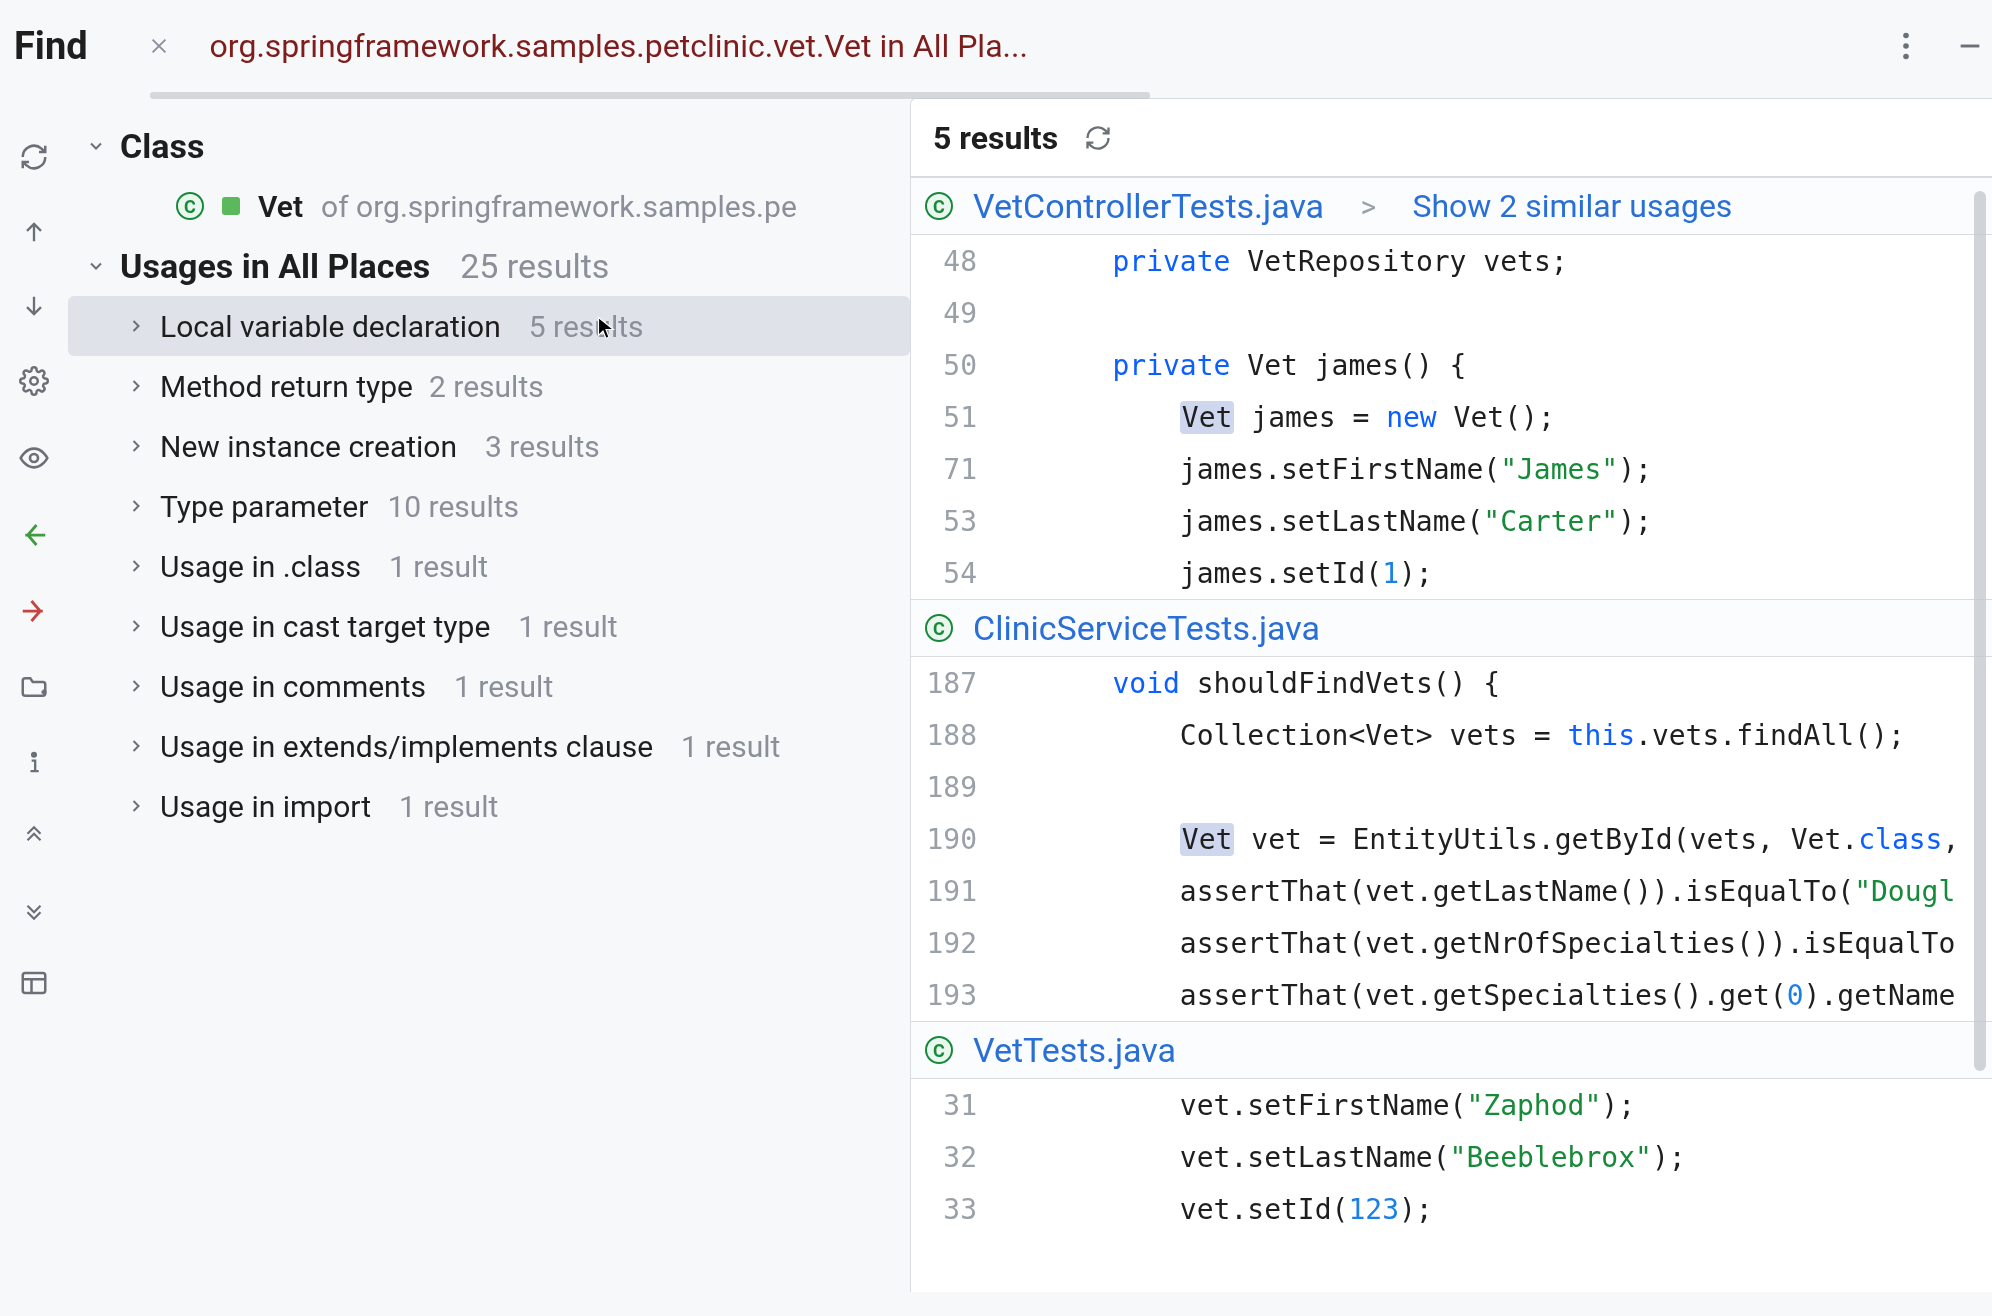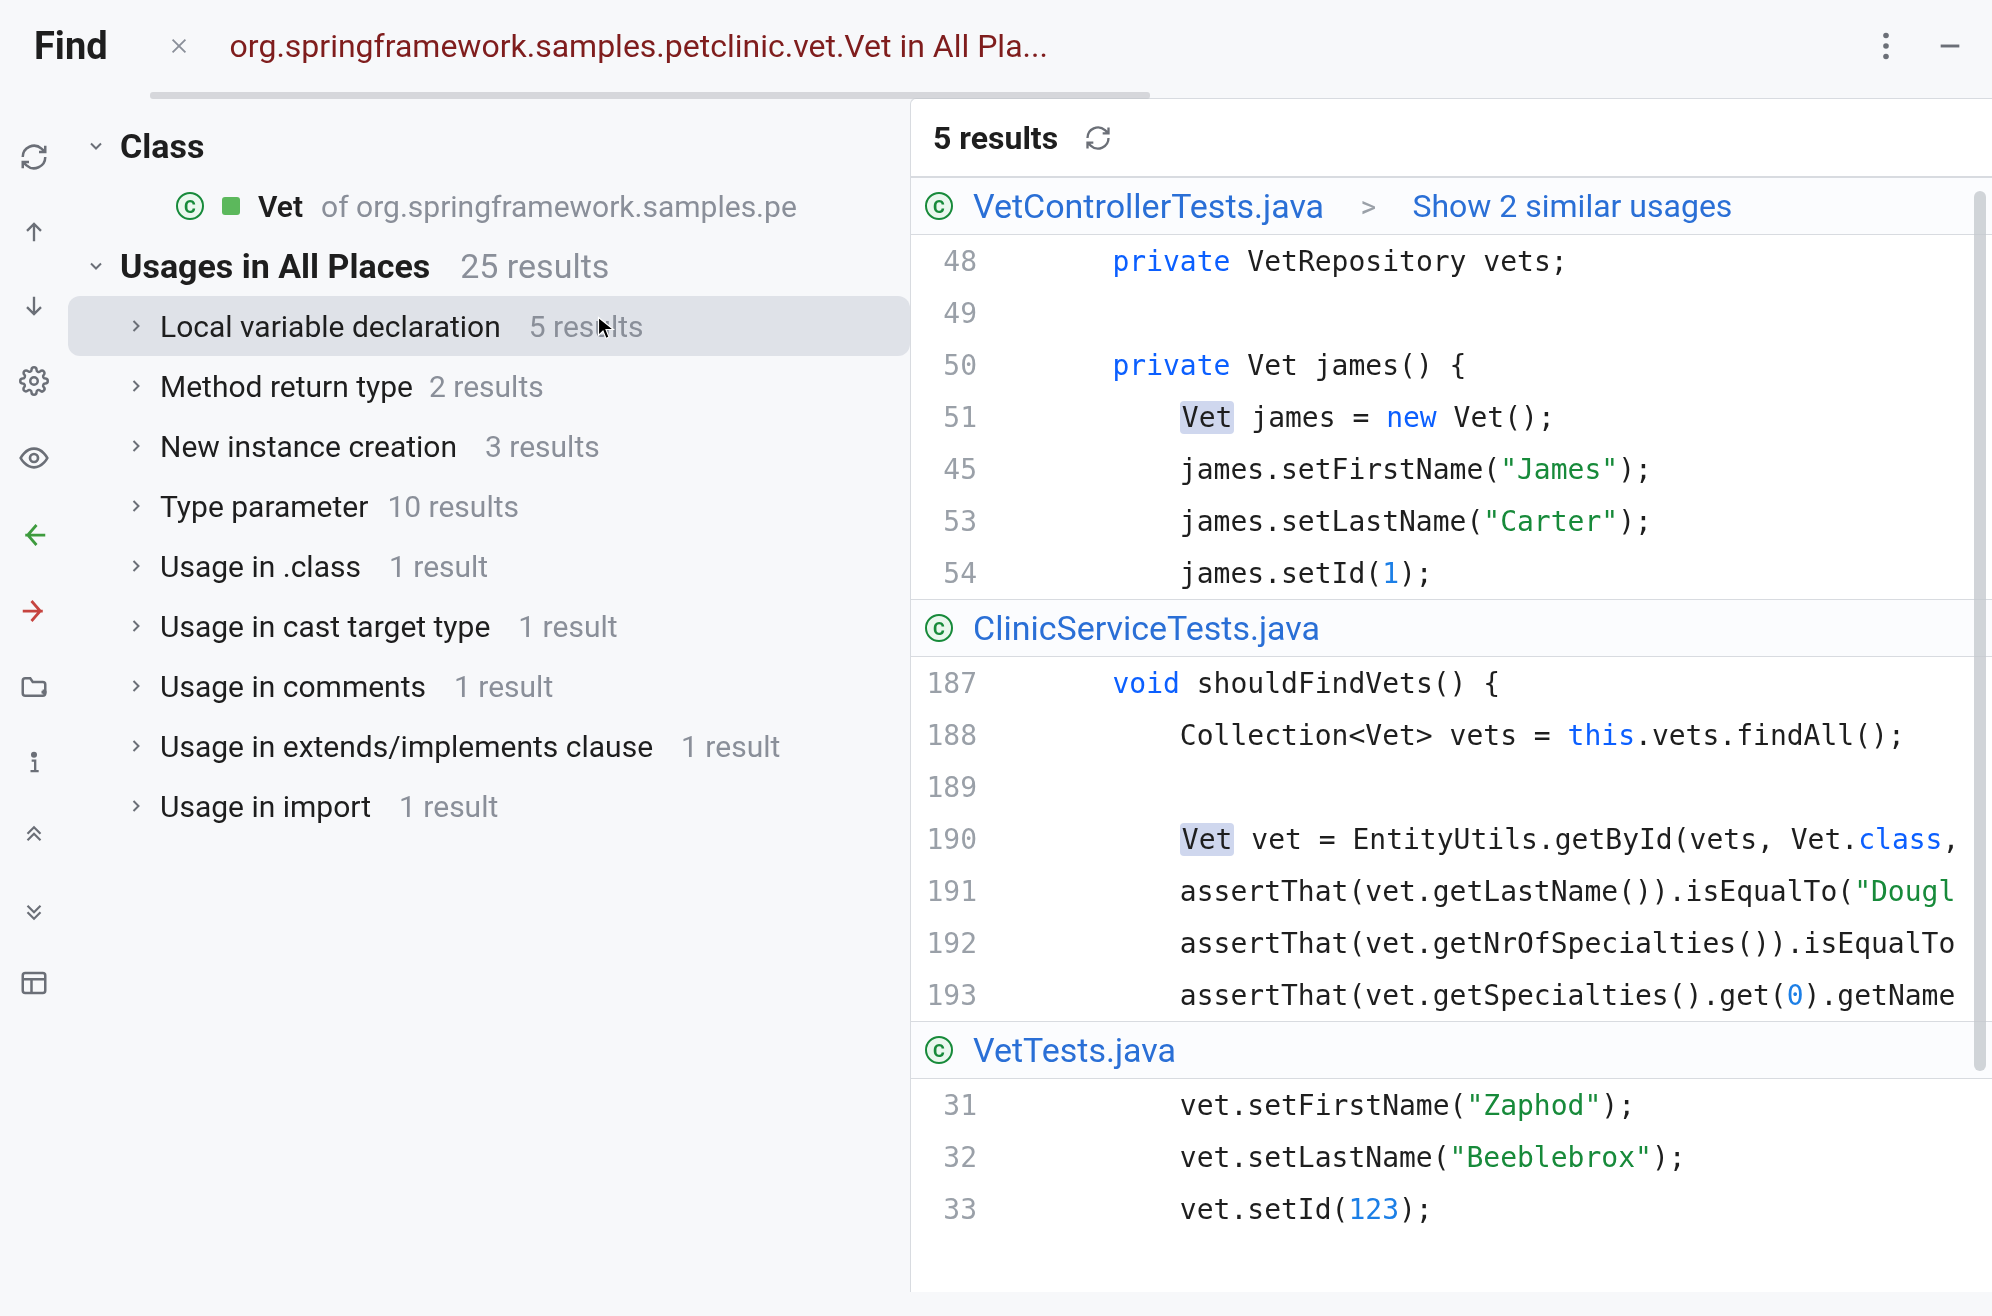--- a/index.html
+++ b/index.html
@@ -17,42 +17,42 @@
     --string: #178a3a;
     --num: #1c7fe6;
     --scroll-track: #efeff1;
     --scroll-thumb: #c6c9ce;
   }
   * { box-sizing: border-box; }
   html,body { margin:0; padding:0; background:var(--bg); font-family: -apple-system, BlinkMacSystemFont, "Segoe UI", Roboto, sans-serif; color:var(--text); }
   body { width:1992px; height:1316px; overflow:hidden; position:relative; }
 
   
-  .titlebar { height:92px; display:flex; align-items:center; padding:0 24px; background:var(--bg); border-bottom:none; position:relative; }
+  .titlebar { height:92px; display:flex; align-items:center; padding:0 4px; background:var(--bg); border-bottom:none; position:relative; }
   .titlebar .find-label { font-size:38px; font-weight:700; margin-left:10px; }
   .titlebar .close-x { margin-left:60px; font-size:32px; color:#8a8f99; cursor:pointer; }
   .titlebar .path { margin-left:40px; font-size:32px; color:#7f1d1d; white-space:nowrap; overflow:hidden; text-overflow:ellipsis; max-width:1500px; }
   .titlebar .right-icons { margin-left:auto; display:flex; align-items:center; gap:38px; }
   .icon-btn { background:none; border:none; padding:4px; cursor:pointer; color:#6b6f77; display:inline-flex; align-items:center; justify-content:center; }
   .icon-btn svg { display:block; }
 
   
   .progress-strip { position:absolute; left:150px; top:92px; height:7px; width:1000px; background:#bfc2c6; border-radius:3px; opacity:.6; }
 
   
   .main { display:flex; height:calc(1316px - 92px - 30px); margin-top:6px; }
   .gutter { width:68px; background:var(--bg); display:flex; flex-direction:column; align-items:center; padding-top:40px; gap:38px; }
   .left-panel { width:842px; background:var(--bg); padding-top:18px; overflow:hidden; }
   .right-panel { flex:1; background:var(--panel-bg); border-left:1px solid var(--border); border-top:1px solid var(--border); border-radius:6px 0 0 0; margin-top:0; display:flex; flex-direction:column; overflow:hidden; }
 
   
   .tree { font-size:30px; }
   .tree-row { display:flex; align-items:center; height:60px; padding-left:18px; gap:12px; cursor:pointer; white-space:nowrap; }
   .tree-row.group { font-weight:700; font-size:34px; }
-  .tree-row.selected { background:var(--selected-bg); border-radius:12px; }
+  .tree-row.selected { background:var(--selected-bg); border-radius:6px; }
   .tree-row .count { color:var(--muted); font-weight:400;text-align:right; }
   .tree-row .chev { width:22px; color:#6b6f77; display:inline-flex; }
   .tree-row.child { padding-left:58px; }
   .tree-row.leaf { padding-left:108px; font-weight:400; }
   .class-badge { width:28px; height:28px; border:2px solid #178a3a; border-radius:50%; display:inline-flex; align-items:center; justify-content:center; font-size:18px; font-weight:700; color:#178a3a; margin-right:6px; background:#eaf7ee; }
   .file-marker { width:18px; height:18px; background:#5cb85c; border-radius:3px; display:inline-block; margin-right:6px; }
   .leaf .name { font-weight:600; }
   .leaf .meta { color:var(--muted); margin-left:6px; }
 
   
@@ -318,21 +318,21 @@
         </div>
         <div class="code-line">
           <span class="ln">50</span>
           <span class="code"><span>    </span><span class="kw">private</span><span> Vet james() {</span></span>
         </div>
         <div class="code-line">
           <span class="ln">51</span>
           <span class="code"><span>        </span><span class="hl">Vet</span><span> james = </span><span class="kw">new</span><span> Vet();</span></span>
         </div>
         <div class="code-line">
-          <span class="ln">45</span>
+          <span class="ln">71</span>
           <span class="code"><span>        james.setFirstName(</span><span class="str">"James"</span><span>);</span></span>
         </div>
         <div class="code-line">
           <span class="ln">53</span>
           <span class="code"><span>        james.setLastName(</span><span class="str">"Carter"</span><span>);</span></span>
         </div>
         <div class="code-line">
           <span class="ln">54</span>
           <span class="code"><span>        james.setId(</span><span class="num">1</span><span>);</span></span>
         </div>

